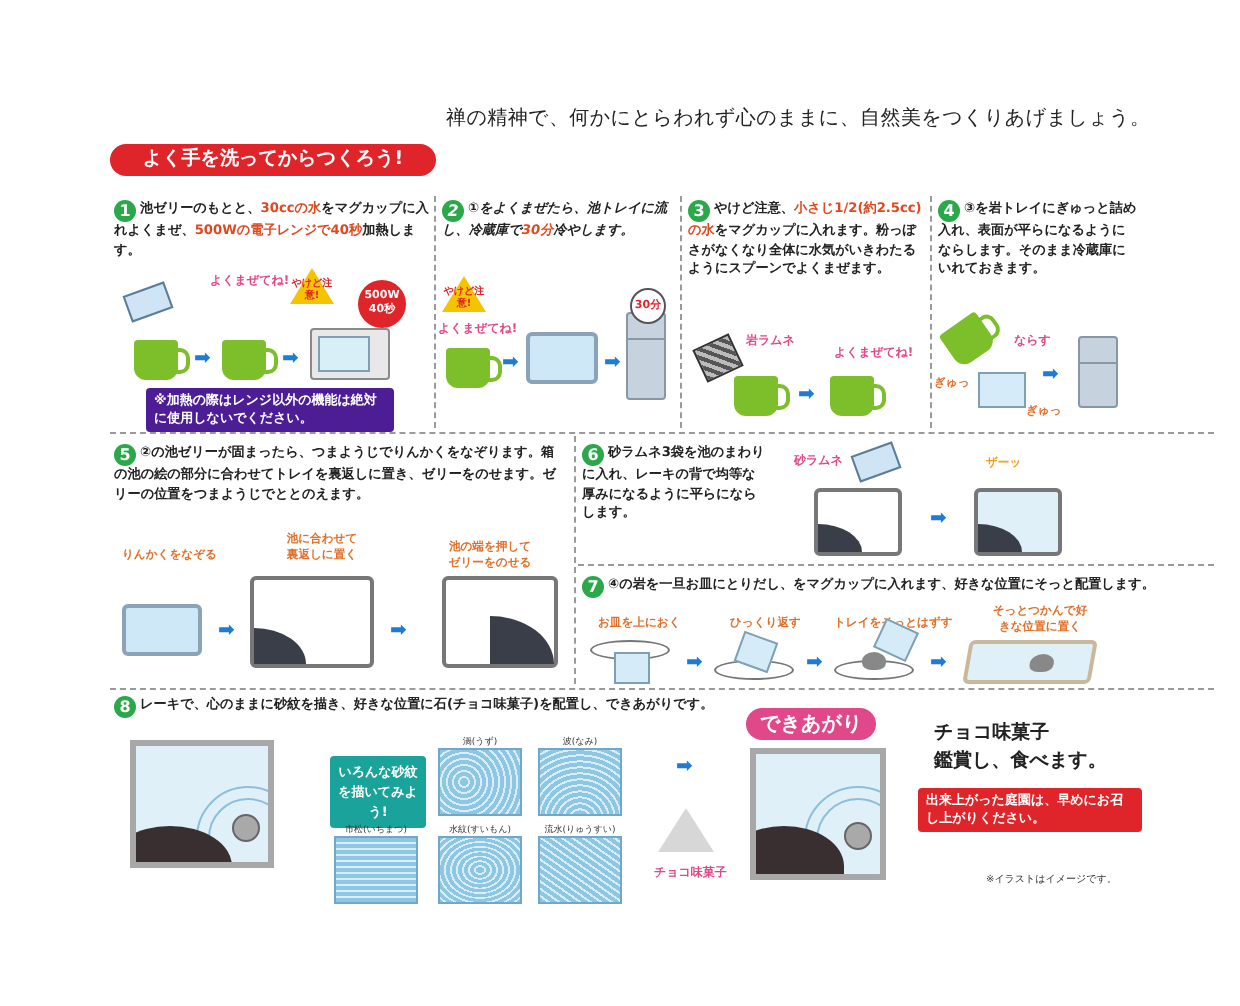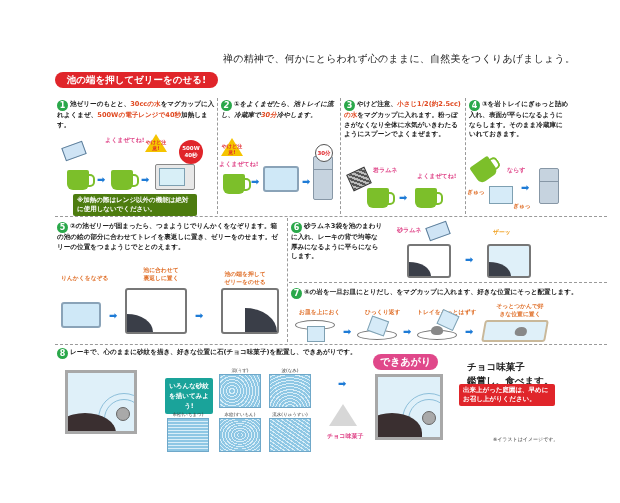--- a/index.html
+++ b/index.html
@@ -24,21 +24,21 @@
   .mug::after { content: ""; position: absolute; right: -6px; top: 4px; width: 6px; height: 9px; border: 2px solid #7cbf2a; border-left: none; border-radius: 0 5px 5px 0; }
   .arrow { position: absolute; color: #1e7bd6; font-size: 10px; font-weight: bold; }
   .fridge { position: absolute; width: 20px; height: 36px; background: #c6d3df; border: 1px solid #8797a6; border-radius: 2px; }
   .fridge::before { content: ""; position: absolute; left: 0; right: 0; top: 12px; border-top: 1px solid #8797a6; }
   .tray { position: absolute; background: #cfe8f7; border: 2px solid #8aa3b8; border-radius: 3px; }
   .microwave { position: absolute; width: 40px; height: 26px; background: #e8e8e8; border: 1px solid #8a8a8a; border-radius: 2px; }
   .microwave .win { position: absolute; left: 3px; top: 3px; width: 26px; height: 18px; background: #d8eff7; border: 1px solid #7ea0b2; }
   .burst { position: absolute; width: 24px; height: 24px; background: #e0252a; border-radius: 50%; color: #fff; font-size: 5.5px; font-weight: bold; text-align: center; display: flex; align-items: center; justify-content: center; line-height: 7px; }
   .warn-tri { position: absolute; width: 0; height: 0; border-left: 11px solid transparent; border-right: 11px solid transparent; border-bottom: 18px solid #f5c400; }
   .warn-lbl { position: absolute; font-size: 5px; font-weight: bold; color: #e0252a; text-align: center; line-height: 6px; }
-  .caution-box { position: absolute; background: #4d7c0f; color: #fff; font-size: 6.5px; font-weight: bold; border-radius: 2px; padding: 2px 4px; line-height: 9px; }
+  .caution-box { position: absolute; background: #4c1d95; color: #fff; font-size: 6.5px; font-weight: bold; border-radius: 2px; padding: 2px 4px; line-height: 9px; }
   .lbl-pink { position: absolute; font-size: 6px; font-weight: bold; color: #e0488a; white-space: nowrap; }
   .lbl-orange { position: absolute; font-size: 5.8px; font-weight: bold; color: #e0702a; white-space: nowrap; line-height: 8px; text-align: center; }
   .pack { position: absolute; width: 20px; height: 18px; background: repeating-linear-gradient(45deg,#555 0 2px,#bbb 2px 4px); border: 1px solid #333; transform: rotate(-25deg); }
   .sugar-pack { position: absolute; width: 22px; height: 14px; background: #cfe4f5; border: 1px solid #5c7d99; transform: rotate(-20deg); }
   .jelly { position: absolute; background: #3a3e48; border-radius: 0 100% 0 0; }
   .cube { position: absolute; width: 18px; height: 16px; background: #d6ebf8; border: 1px solid #7ea0b2; }
   .plate { position: absolute; width: 40px; height: 10px; border: 1px solid #777; border-radius: 50%; background: #fff; }
   .rock { position: absolute; width: 12px; height: 9px; background: #888; border-radius: 50% 50% 40% 40%; }
 
   .garden-frame { position: absolute; background: #dff0f9; border: 3px solid #a8a8a8; overflow: hidden; }
@@ -60,21 +60,21 @@
   .eat-note { position: absolute; background: #e0252a; color: #fff; font-size: 6.5px; font-weight: bold; border-radius: 2px; padding: 2px 4px; line-height: 9px; }
   .illus-note { position: absolute; font-size: 5px; color: #333; white-space: nowrap; }
   .choco-pyramid { position: absolute; width: 0; height: 0; border-left: 14px solid transparent; border-right: 14px solid transparent; border-bottom: 22px solid #d7d7d7; }
 </style>
 </head>
 <body>
 
 <div class="sheet">
 
   <div class="motto">禅の精神で、何かにとらわれず心のままに、自然美をつくりあげましょう。</div>
-  <div class="wash-pill">池の端を押してゼリーをのせる!</div>
+  <div class="wash-pill">よく手を洗ってからつくろう!</div>
 
   <div class="dash-v" style="left:162px;top:50px;height:116px;"></div>
   <div class="dash-v" style="left:285px;top:50px;height:116px;"></div>
   <div class="dash-v" style="left:410px;top:50px;height:116px;"></div>
   <div class="dash-h" style="left:0;top:168px;width:552px;"></div>
   <div class="dash-v" style="left:232px;top:170px;height:124px;"></div>
   <div class="dash-h" style="left:234px;top:234px;width:318px;"></div>
   <div class="dash-h" style="left:0;top:296px;width:552px;"></div>
 
   <div class="step" style="left:2px;top:52px;width:158px;">
@@ -226,16 +226,16 @@
   <div class="garden-frame" style="left:320px;top:326px;width:68px;height:66px;">
     <div class="ripple" style="left:30px;top:22px;width:42px;height:42px;"></div>
     <div class="ripple" style="left:24px;top:16px;width:54px;height:54px;"></div>
     <div class="dark-bed" style="left:-16px;top:36px;width:60px;height:40px;"></div>
     <div class="stone" style="left:44px;top:34px;width:14px;height:14px;"></div>
   </div>
   <div class="enjoy" style="left:412px;top:312px;">
     <div>チョコ味菓子</div>
     <div>鑑賞し、食べます。</div>
   </div>
-  <div class="eat-note" style="left:404px;top:336px;width:96px;">出来上がった庭園は、早めにお召し上がりください。</div>
+  <div class="eat-note" style="left:404px;top:346px;width:112px;">出来上がった庭園は、早めにお召し上がりください。</div>
   <div class="illus-note" style="left:438px;top:388px;">※イラストはイメージです。</div>
 
 </div>
 
 </body></html>

